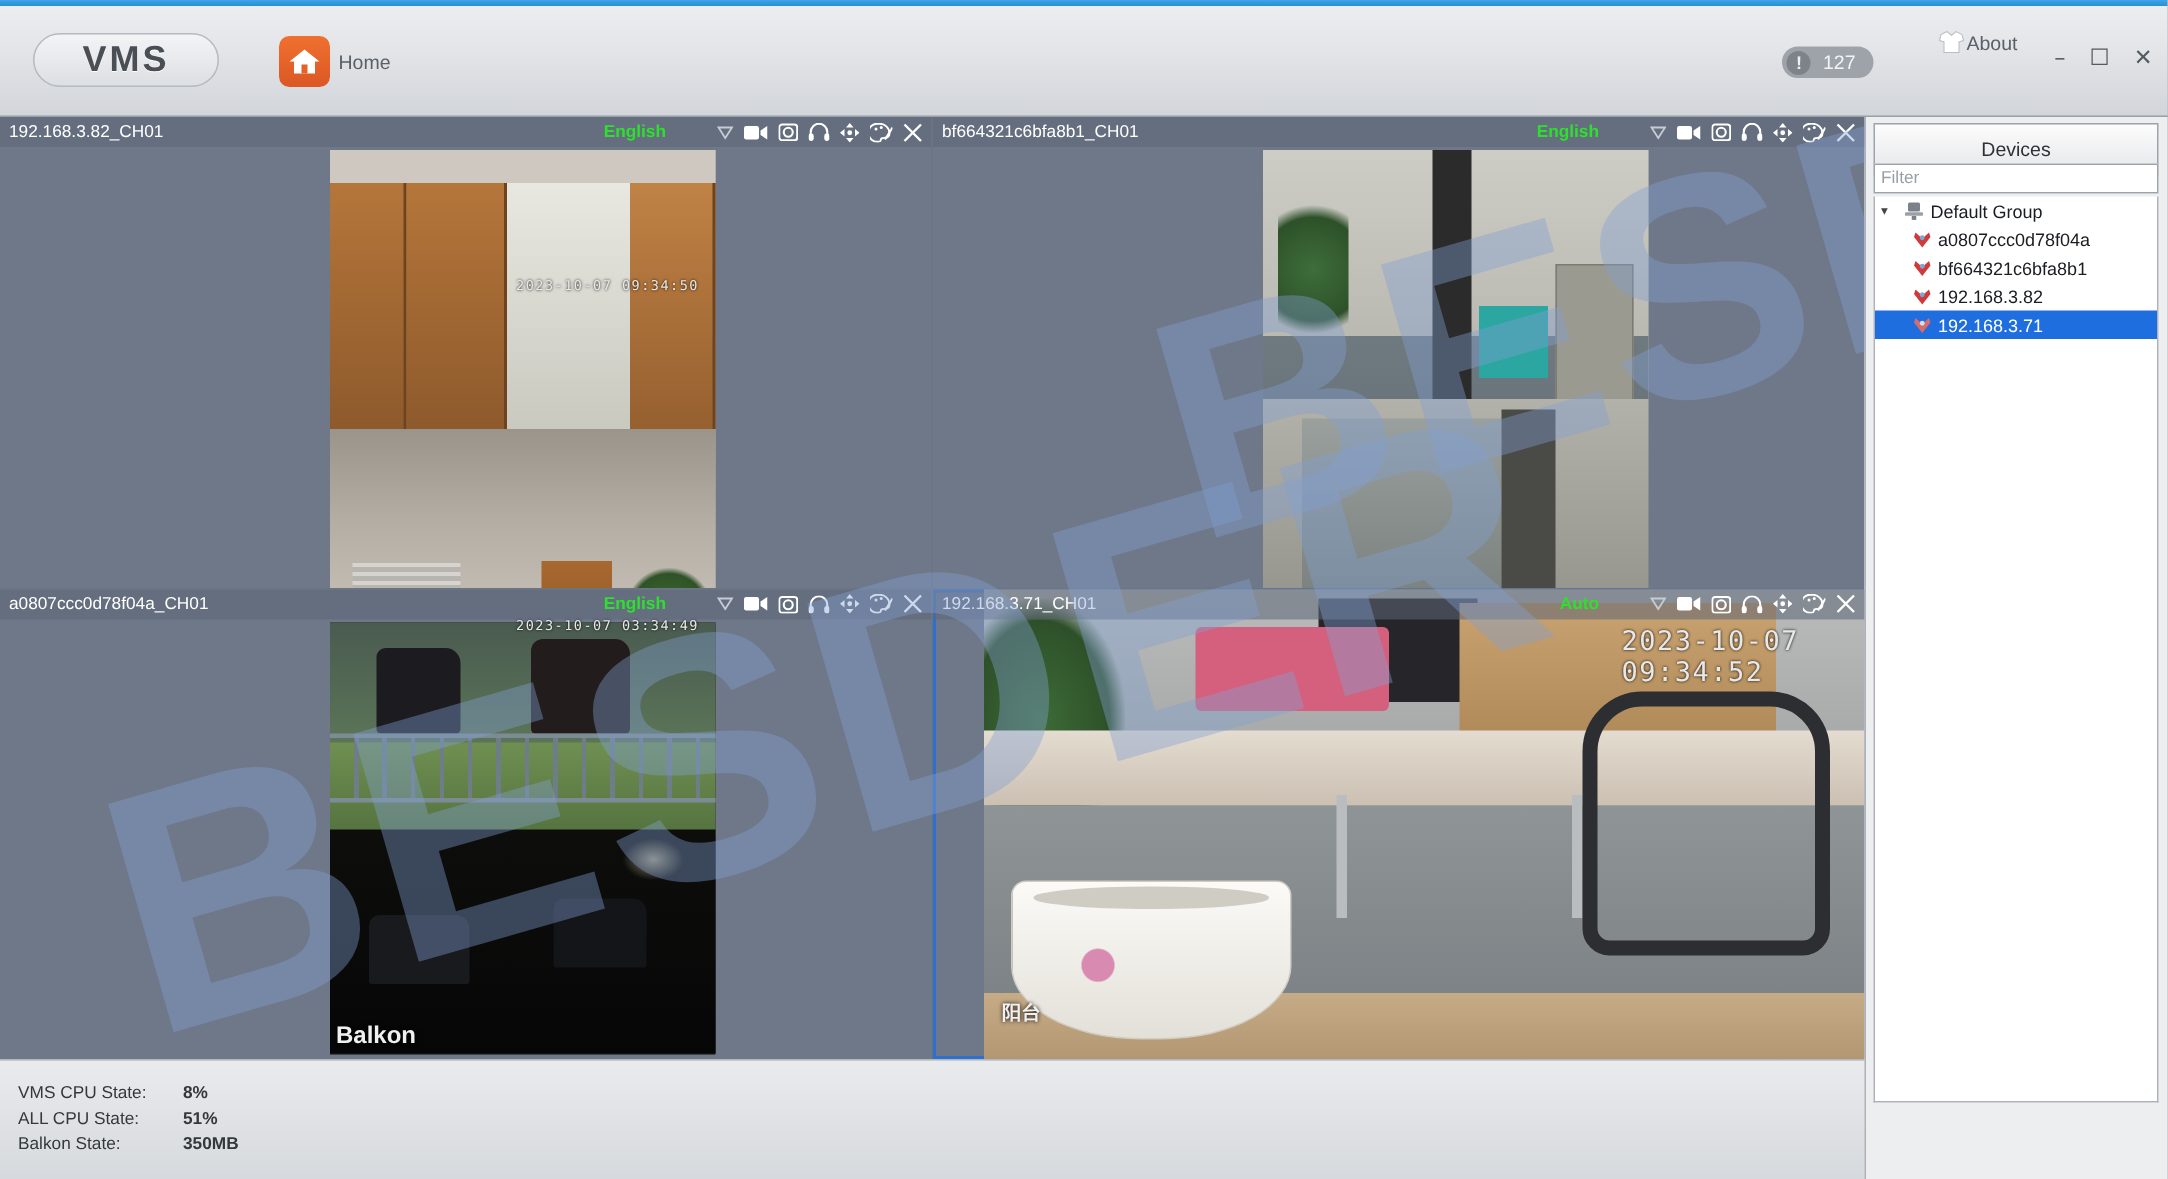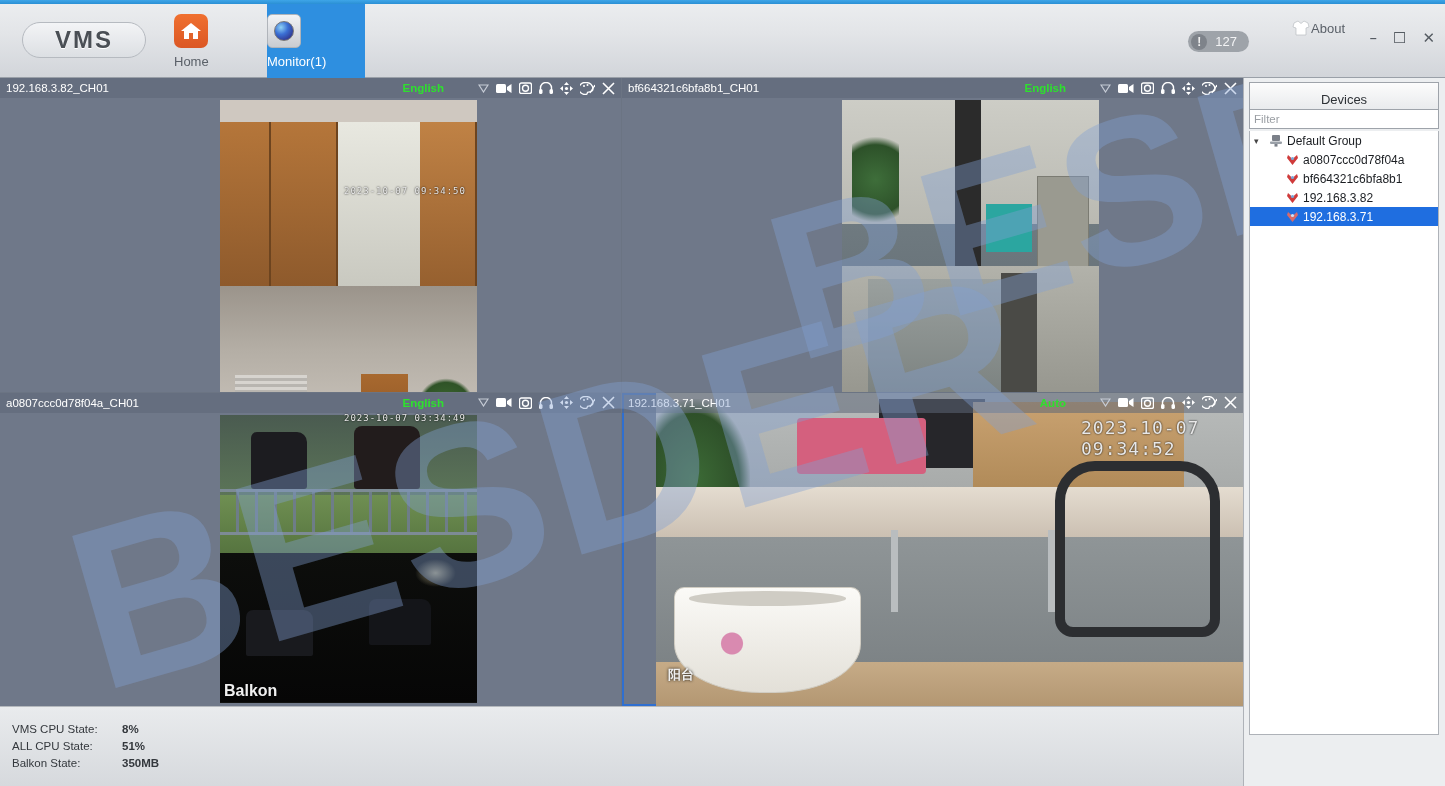--- a/index.html
+++ b/index.html
@@ -23,21 +23,21 @@
   #vms-logo {
     position:absolute; left:22px; top:22px; width:124px; height:36px;
     border:1px solid #b6bac0; border-radius:18px;
     background: linear-gradient(180deg,#f3f4f6,#dcdfe3);
     display:flex; align-items:center; justify-content:center;
     font-size:24px; font-weight:bold; color:#4a4f55; letter-spacing:2px;
     text-shadow: 0 1px 0 #fff;
   }
   .navbtn {
     position:absolute; top:4px; width:98px; height:74px;
-    display:flex; flex-direction:column; justify-content:center;
+    display:flex; flex-direction:row; align-items:center; justify-content:center;
     gap:6px; cursor:pointer;
   }
   #nav-home { left:174px; }
   #nav-monitor { left:267px; background:#2e8fe0; }
   .navbtn .navlabel { font-size:13px; color:#5a6068; }
   #nav-monitor .navlabel { color:#ffffff; }
   .icon-home {
     width:34px;height:34px;border-radius:7px;
     background: linear-gradient(180deg,#f0702f,#db5724);
     display:flex;align-items:center;justify-content:center;
@@ -215,21 +215,21 @@
   }
   #dev-filter {
     position:absolute; left:5px; top:31px; width:190px; height:20px;
     border:1px solid #9ea3aa; background:#fff; font-size:11.5px; color:#222;
     padding:0 4px; outline:none;
   }
   #dev-filter::placeholder { color:#9a9ea3; }
   #dev-tree { position:absolute; left:5px; top:53px; width:190px; height:604px;
     background:#fff; border:1px solid #aeb2b8; border-top:none; overflow:hidden; }
   .tree-row { display:flex; align-items:center; height:19px; font-size:12px; color:#1a1d21; cursor:pointer; padding-left:4px; gap:4px; }
-  .tree-row.child { padding-left:36px; }
+  .tree-row.child { padding-left:25px; }
   .tree-row.sel { background:#1f6ee0; color:#fff; }
   .chev { width:11px; font-size:9px; color:#444; font-family:"DejaVu Sans",sans-serif; }
   .grpico { width:14px; height:13px; }
   .camico { width:13px; height:12px; }
 </style>
 </head>
 <body>
 
 <div id="titlebar">
   <div id="vms-logo">VMS</div>
@@ -237,26 +237,20 @@
   <div class="navbtn" id="nav-home">
     <span class="icon-home">
       <svg width="22" height="20" viewBox="0 0 22 20">
         <path d="M11 2 L21 10 L18 10 L18 18 L4 18 L4 10 L1 10 Z" fill="#ffffff"></path>
         <rect x="9" y="12" width="4" height="6" fill="#e2632a"></rect>
       </svg>
     </span>
     <span class="navlabel">Home</span>
   </div>
 
-  <div class="navbtn" id="nav-monitor">
-    <span class="icon-monitor">
-      <span class="lens"></span>
-    </span>
-    <span class="navlabel">Monitor(1)</span>
-  </div>
 
   <div id="alert-badge">
     <span class="bang">!</span>
     <span class="cnt">127</span>
   </div>
 
   <div id="about-wrap">
     <span class="shirt-ico">
       <svg width="18" height="16" viewBox="0 0 18 16">
         <path d="M6 1 L2 3 L1 7 L4 8 L4 15 L14 15 L14 8 L17 7 L16 3 L12 1 L9 3.5 Z" fill="#ffffff" stroke="#b9bdc2" stroke-width="0.7"></path>

